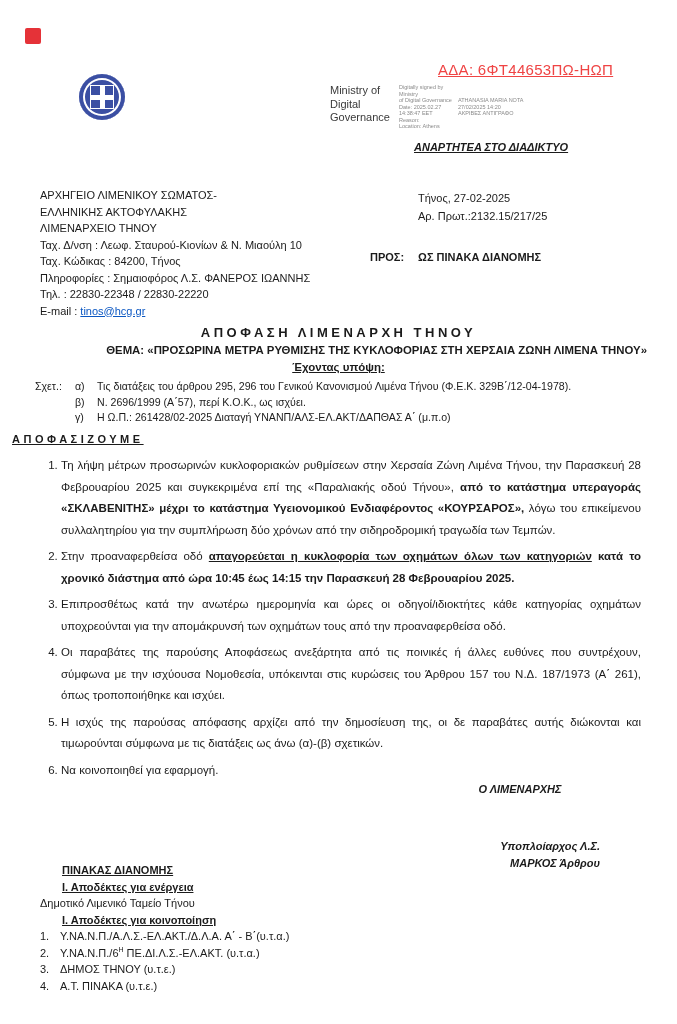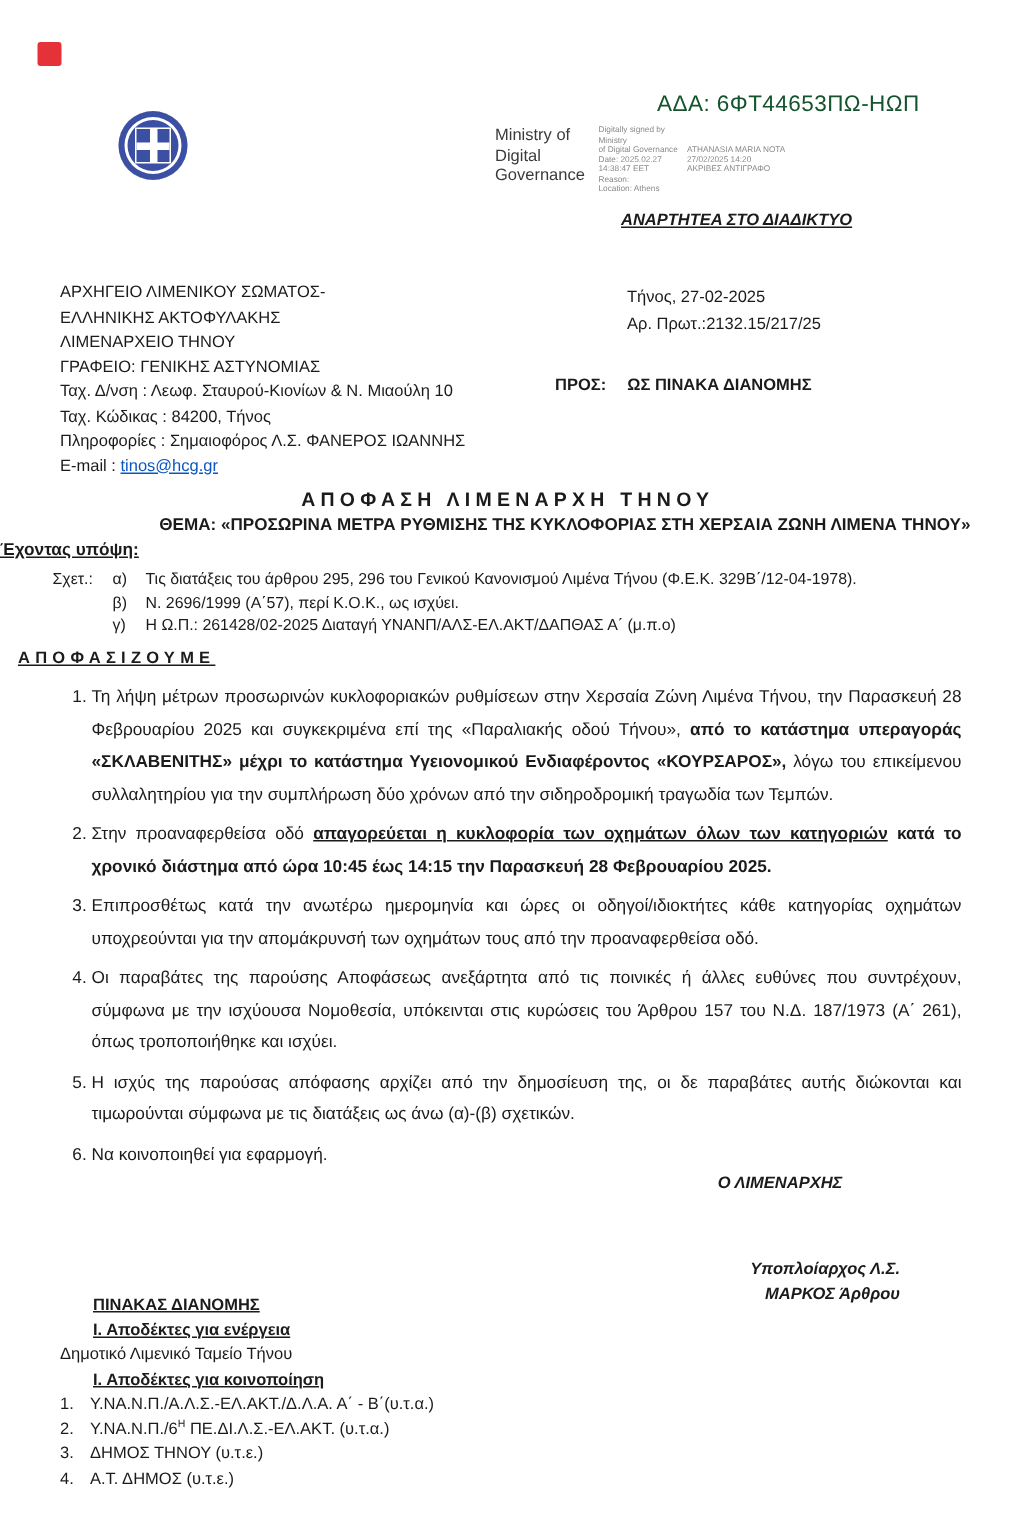--- a/index.html
+++ b/index.html
@@ -22,41 +22,41 @@
     display:flex;align-items:center;justify-content:center;}
   .emblem-shield{width:22px;height:22px;border:1px solid #fff;
     background:
       linear-gradient(#fff,#fff) center/100% 5px no-repeat,
       linear-gradient(#fff,#fff) center/5px 100% no-repeat,
       #3b4fa3;}
 
   .hellenic{left:40px;top:121px;font-size:11px;line-height:17px;}
   .hellenic .b2{font-weight:700;font-size:11.5px;}
 
-  .ada{left:438px;top:61px;font-size:15px;letter-spacing:.3px;color:#14532d;}
+  .ada{left:438px;top:61px;font-size:15px;letter-spacing:.3px;color:#ef4444;text-decoration:underline;}
 
   .mdg{left:330px;top:84px;font-size:11px;line-height:13.5px;color:#3a3a3a;}
 
   .tinytext{font-size:5.5px;line-height:6.5px;color:#8a8a8a;}
   .sig-tiny{left:399px;top:84px;width:58px;}
   .cert-tiny{left:458px;top:97px;width:80px;}
 
   .anartitea{left:414px;top:141px;font-size:11px;font-weight:700;font-style:italic;text-decoration:underline;}
 
   .sender{left:40px;top:187px;font-size:11px;line-height:16.5px;}
   .sender a{color:#0b57c2;text-decoration:underline;}
 
   .dateblock{left:418px;top:189px;font-size:11px;line-height:18px;}
 
   .pros{left:370px;top:251px;font-size:11px;font-weight:700;}
   .pros .gap{display:inline-block;width:14px;}
 
   .doc-title{left:0;top:325px;width:677px;text-align:center;font-weight:700;font-size:13px;letter-spacing:3.5px;}
   .doc-subject{left:30px;top:344px;width:617px;text-align:right;font-weight:700;font-size:11.4px;}
-  .having{left:0;top:361px;width:677px;text-align:left;font-weight:700;font-size:11.5px;}
+  .having{left:0;top:361px;width:677px;text-align:center;font-weight:700;font-size:11.5px;}
   .having span{text-decoration:underline;}
 
   .refs{left:35px;top:379px;width:610px;font-size:10.6px;line-height:15.5px;}
   .ref-row{display:flex;}
   .ref-prefix{width:40px;flex:0 0 40px;}
   .ref-marker{width:22px;flex:0 0 22px;}
   .ref-text{flex:1;}
 
   .decide-heading{left:0;top:433px;width:677px;font-weight:700;font-size:11px;letter-spacing:3.5px;padding-left:12px;}
   .decide-heading span{text-decoration:underline;}
@@ -110,24 +110,24 @@
       <div>ΑΚΡΙΒΕΣ ΑΝΤΙΓΡΑΦΟ</div>
     </div>
 
   <div class="abs anartitea">ΑΝΑΡΤΗΤΕΑ ΣΤΟ ΔΙΑΔΙΚΤΥΟ</div>
 
   <div class="abs sender">
     <div>
         <div>ΑΡΧΗΓΕΙΟ ΛΙΜΕΝΙΚΟΥ ΣΩΜΑΤΟΣ-</div>
         <div>ΕΛΛΗΝΙΚΗΣ ΑΚΤΟΦΥΛΑΚΗΣ</div>
         <div>ΛΙΜΕΝΑΡΧΕΙΟ ΤΗΝΟΥ</div>
-        <div>ΓΡΑΦΕΙΟ: ΓΕΝΙΚΗΣ ΑΣΤΥΝΟΜΙΑΣ</div>
         <div>Ταχ. Δ/νση : Λεωφ. Σταυρού-Κιονίων &amp; Ν. Μιαούλη 10</div>
         <div>Ταχ. Κώδικας : 84200, Τήνος</div>
         <div>Πληροφορίες : Σημαιοφόρος Λ.Σ. ΦΑΝΕΡΟΣ ΙΩΑΝΝΗΣ</div>
+        <div>Τηλ. : 22830-22348 / 22830-22220</div>
       </div>
     <div><span>E-mail : </span><a href="#">tinos@hcg.gr</a></div>
   </div>
 
   <div class="abs dateblock">
     <div>Τήνος, 27-02-2025</div>
     <div>Αρ. Πρωτ.:2132.15/217/25</div>
   </div>
 
   <div class="abs pros">
@@ -188,18 +188,18 @@
         <div class="dist-row">
           <div class="dist-num">2.</div>
           <div>Υ.ΝΑ.Ν.Π./6<sup>Η</sup> ΠΕ.ΔΙ.Λ.Σ.-ΕΛ.ΑΚΤ. (υ.τ.α.)</div>
         </div>
         <div class="dist-row">
           <div class="dist-num">3.</div>
           <div>ΔΗΜΟΣ ΤΗΝΟΥ (υ.τ.ε.)</div>
         </div>
         <div class="dist-row">
           <div class="dist-num">4.</div>
-          <div>Α.Τ. ΔΗΜΟΣ (υ.τ.ε.)</div>
+          <div>Α.Τ. ΠΙΝΑΚΑ (υ.τ.ε.)</div>
         </div>
       </div>
   </div>
 
 </div>
 
 </body></html>

